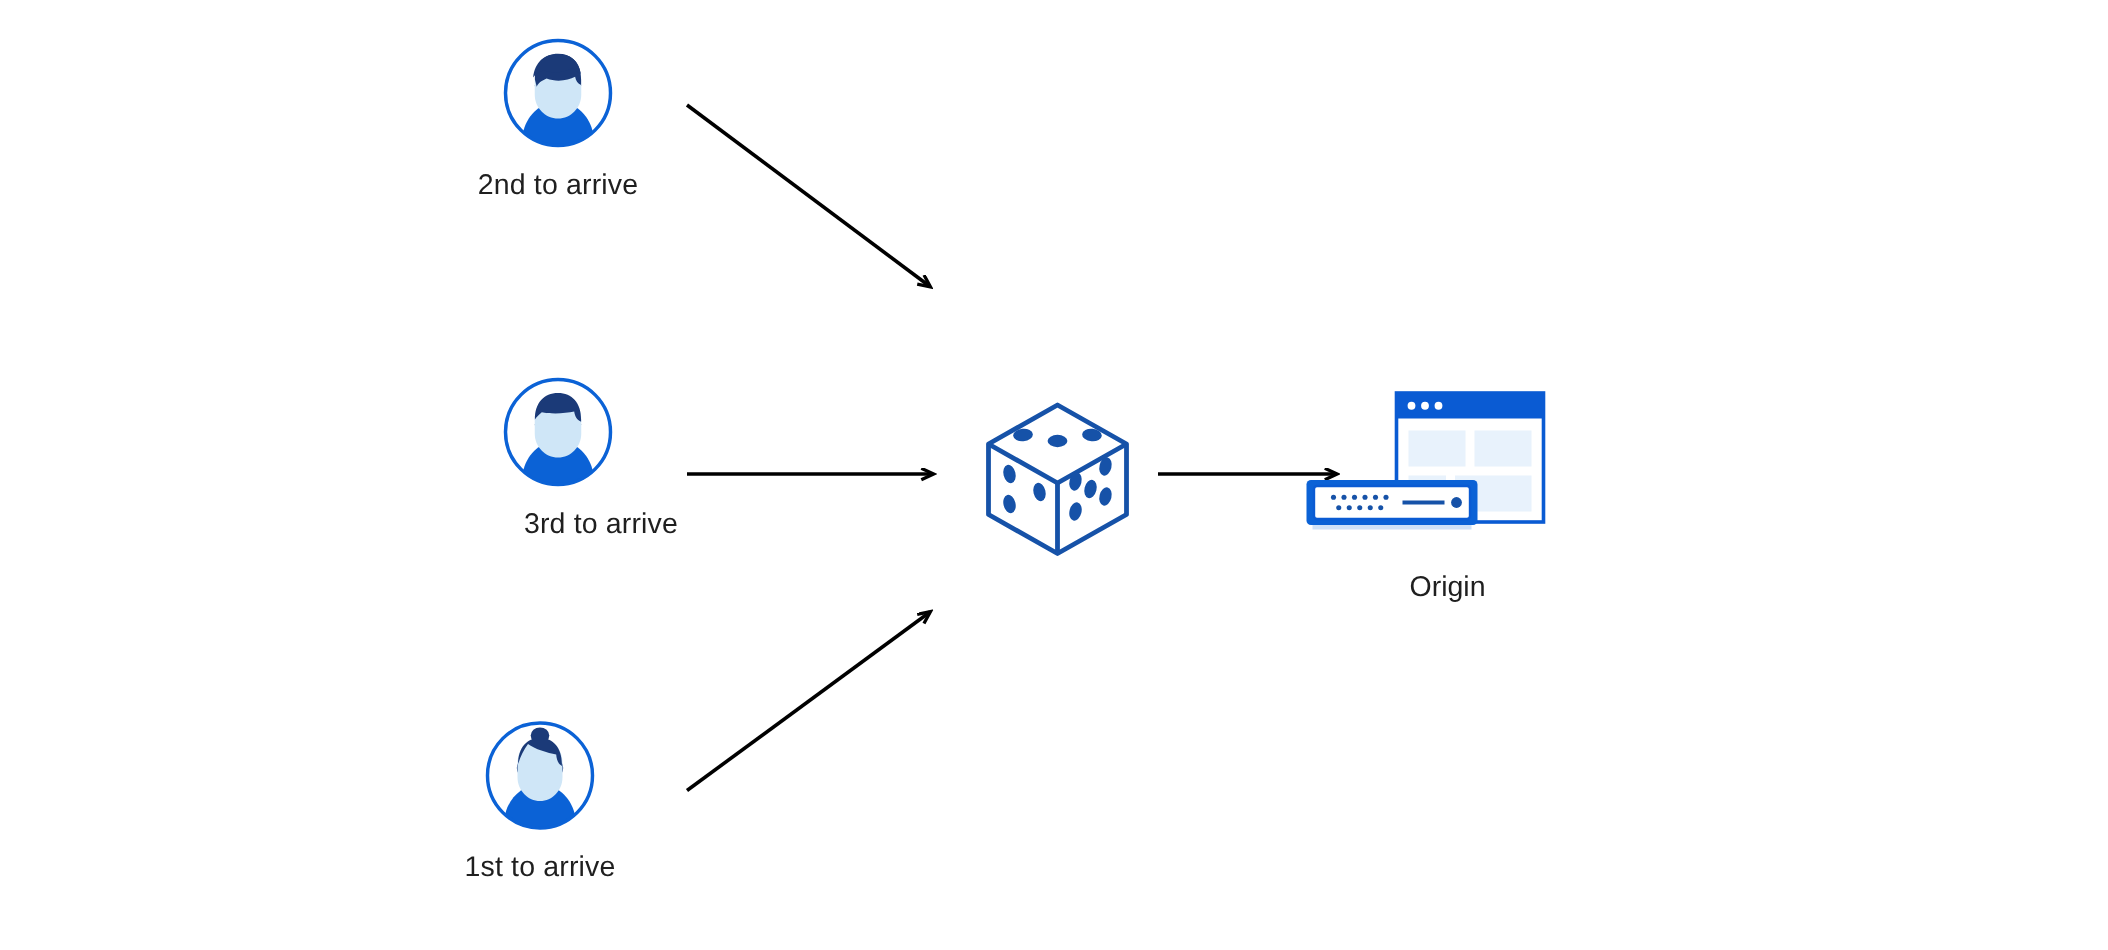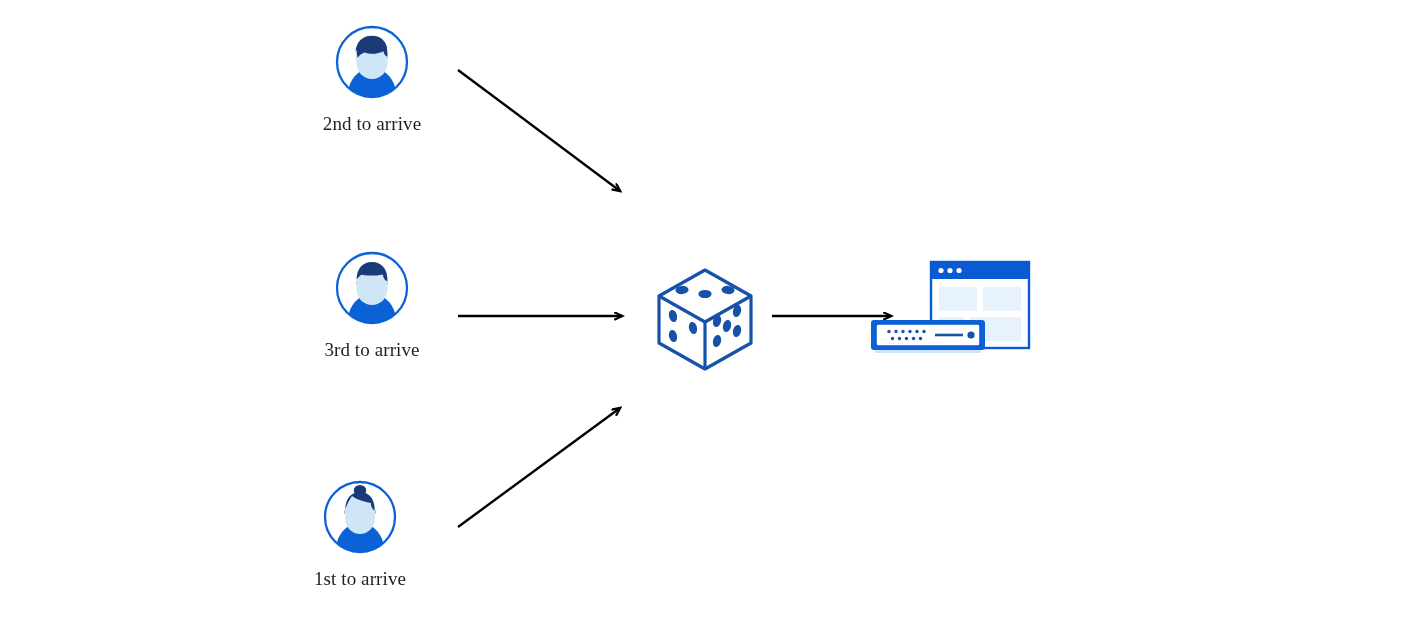--- a/index.html
+++ b/index.html
@@ -13,21 +13,20 @@
     position: relative;
     overflow: hidden;
     font-family: "Liberation Sans", sans-serif;
     color: #1a1a1a;
   }
   #canvas {
     position: absolute;
     inset: 0;
     width: 1405px;
     height: 633px;
-    font-family: Liberation Serif, serif;
   }
   .node {
     position: absolute;
   }
   .avatar-node {
     width: 160px;
     text-align: center;
   }
   .avatar {
     width: 76px;
@@ -100,21 +99,21 @@
         <ellipse cx="49.5" cy="33" rx="3.4" ry="5" fill="#cfe6f7" stroke="#1b3a78" stroke-width="1.1"></ellipse>
         <path d="M38 13 c-10 0 -15.5 7 -15.5 17 l0 9 c0 9 7 16 15.5 16 c8.5 0 15.5 -7 15.5 -16 l0 -9 c0 -10 -5.5 -17 -15.5 -17 z" fill="#cfe6f7"></path>
         <path d="M22.6 29 c0 -11 6 -17 15.4 -17 c9.4 0 15.4 6 15.4 17 l0 3.6 c-2.2 -0.6 -3.4 -2.6 -4 -5.4 c-4.6 2.6 -12.6 3.6 -19 1.2 c-2.6 1.2 -5.2 2.4 -6.6 5.4 z" fill="#1b3a78"></path>
         <path d="M21.4 27.6 c2.6 -3.4 5.4 -4.2 7.2 -4.8 c5.4 2.4 14.4 1.6 19.4 -1.6 c1.6 2 3.4 3.4 5.2 4 c-1.2 -8.6 -7 -13.4 -15.2 -13.4 c-9 0 -15.4 5.6 -16.6 15.8 z" fill="#1b3a78"></path>
       </g>
       <circle cx="38" cy="38" r="35" fill="none" stroke="#0b62d6" stroke-width="2.3"></circle>
     </svg>
     <div class="node-label">2nd to arrive</div>
   </div>
 
-  <div class="node avatar-node" style="left:292px; top:250px;">
+  <div class="node avatar-node" style="left:292px; top:250px;text-align:right;">
     <svg class="avatar" viewBox="0 0 76 76">
       <defs>
         <clipPath id="clipB">
             <circle cx="38" cy="38" r="35"></circle>
           </clipPath>
       </defs>
       <circle cx="38" cy="38" r="35" fill="#ffffff"></circle>
       <g clip-path="url(#clipB)">
         <path d="M38 44 c-11 0 -20 8 -23 19 l0 16 l46 0 l0 -16 c-3 -11 -12 -19 -23 -19 z" fill="#0b62d6"></path>
         <path d="M31 38 l14 0 l0 13 c0 4 -14 4 -14 0 z" fill="#bfdff3"></path>
@@ -207,15 +206,16 @@
             <circle cx="34.5" cy="80.5" r="1.7"></circle>
           <circle cx="41.5" cy="80.5" r="1.7"></circle>
             <circle cx="48.5" cy="80.5" r="1.7"></circle>
           <circle cx="55.5" cy="80.5" r="1.7"></circle>
         </g>
         <line x1="70" y1="77" x2="98" y2="77" stroke="#1652a8" stroke-width="2.6"></line>
         <circle cx="106" cy="77" r="3.6" fill="#1652a8"></circle>
         <rect x="10" y="92" width="106" height="3" fill="#cfe2f8"></rect>
       </g>
     </svg>
+    <div class="origin-label">Origin</div>
   </div>
 
 </div>
 
 </body></html>

